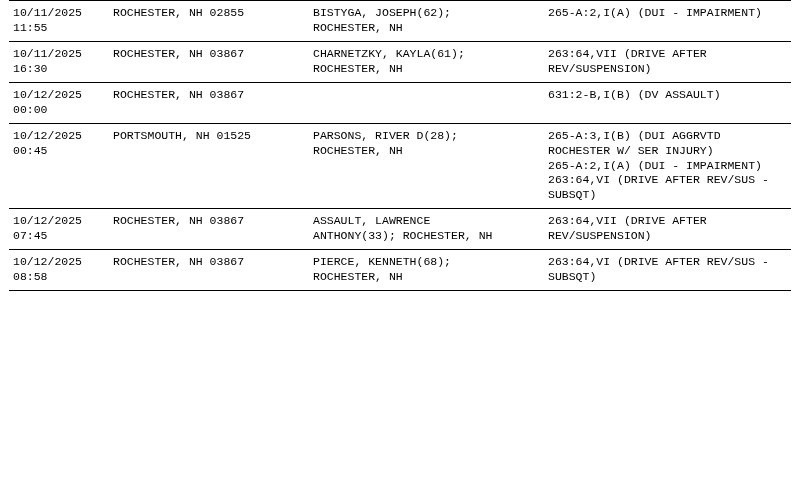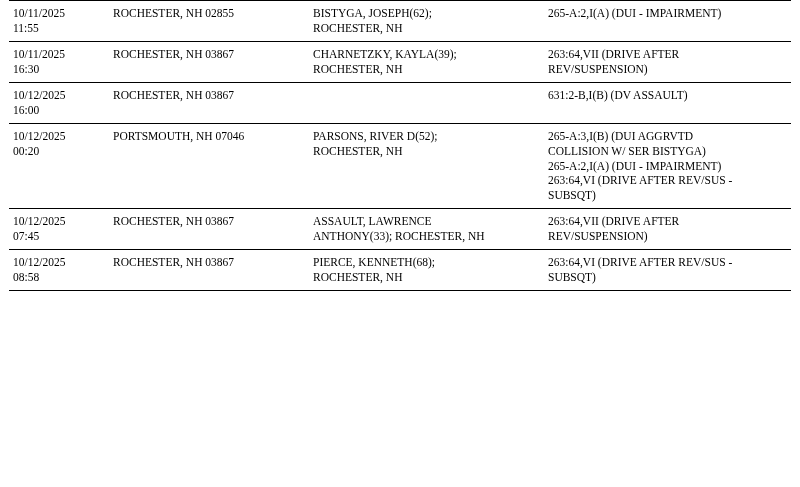--- a/index.html
+++ b/index.html
@@ -31,21 +31,21 @@
   table.log col.c-name { width: 235px; }
   table.log col.c-chg  { width: 247px; }
 
   table.log tr.entry-row > td {
     border-top: 1.6px solid #000000;
     border-bottom: 1.6px solid #000000;
     padding: 5px 4px 5px 4px;
     vertical-align: top;
     font-size: 11.5px;
     line-height: 1.30;
-    font-family: Liberation Serif, serif;
+    font-family: Liberation Mono, monospace;
   }
   
   table.log tr.entry-row + tr.entry-row > td {
     border-top: none;
   }
   .cell-line {
     display: block;
     white-space: pre-wrap;
   }
   .pad-0 { min-height: 58px; }
@@ -87,61 +87,61 @@
 
       <tr class="entry-row">
         <td class="pad-1">
           <span class="cell-line">10/11/2025</span>
           <span class="cell-line">16:30</span>
         </td>
         <td class="pad-1">
           <span class="cell-line">ROCHESTER, NH 03867</span>
         </td>
         <td class="pad-1">
-          <span class="cell-line">CHARNETZKY, KAYLA(39);</span>
+          <span class="cell-line">CHARNETZKY, KAYLA(61);</span>
           <span class="cell-line">ROCHESTER, NH</span>
         </td>
         <td class="pad-1">
           <span class="cell-line">263:64,VII (DRIVE AFTER</span>
           <span class="cell-line">REV/SUSPENSION)</span>
         </td>
       </tr>
 
       <tr class="entry-row">
         <td class="pad-2">
           <span class="cell-line">10/12/2025</span>
-          <span class="cell-line">16:00</span>
+          <span class="cell-line">00:00</span>
         </td>
         <td class="pad-2">
           <span class="cell-line">ROCHESTER, NH 03867</span>
         </td>
         <td class="pad-2">
           <span class="cell-line"></span>
           <span class="cell-line"></span>
         </td>
         <td class="pad-2">
           <span class="cell-line">631:2-B,I(B) (DV ASSAULT)</span>
         </td>
       </tr>
 
       <tr class="entry-row">
         <td class="pad-3">
           <span class="cell-line">10/12/2025</span>
-          <span class="cell-line">00:20</span>
+          <span class="cell-line">00:45</span>
         </td>
         <td class="pad-3">
-          <span class="cell-line">PORTSMOUTH, NH 07046</span>
+          <span class="cell-line">PORTSMOUTH, NH 01525</span>
         </td>
         <td class="pad-3">
-          <span class="cell-line">PARSONS, RIVER D(52);</span>
+          <span class="cell-line">PARSONS, RIVER D(28);</span>
           <span class="cell-line">ROCHESTER, NH</span>
         </td>
         <td class="pad-3">
           <span class="cell-line">265-A:3,I(B) (DUI AGGRVTD</span>
-          <span class="cell-line">COLLISION W/ SER BISTYGA)</span>
+          <span class="cell-line">ROCHESTER W/ SER INJURY)</span>
           <span class="cell-line">265-A:2,I(A) (DUI - IMPAIRMENT)</span>
           <span class="cell-line">263:64,VI (DRIVE AFTER REV/SUS -</span>
           <span class="cell-line">SUBSQT)</span>
         </td>
       </tr>
 
       <tr class="entry-row">
         <td class="pad-4">
           <span class="cell-line">10/12/2025</span>
           <span class="cell-line">07:45</span>

